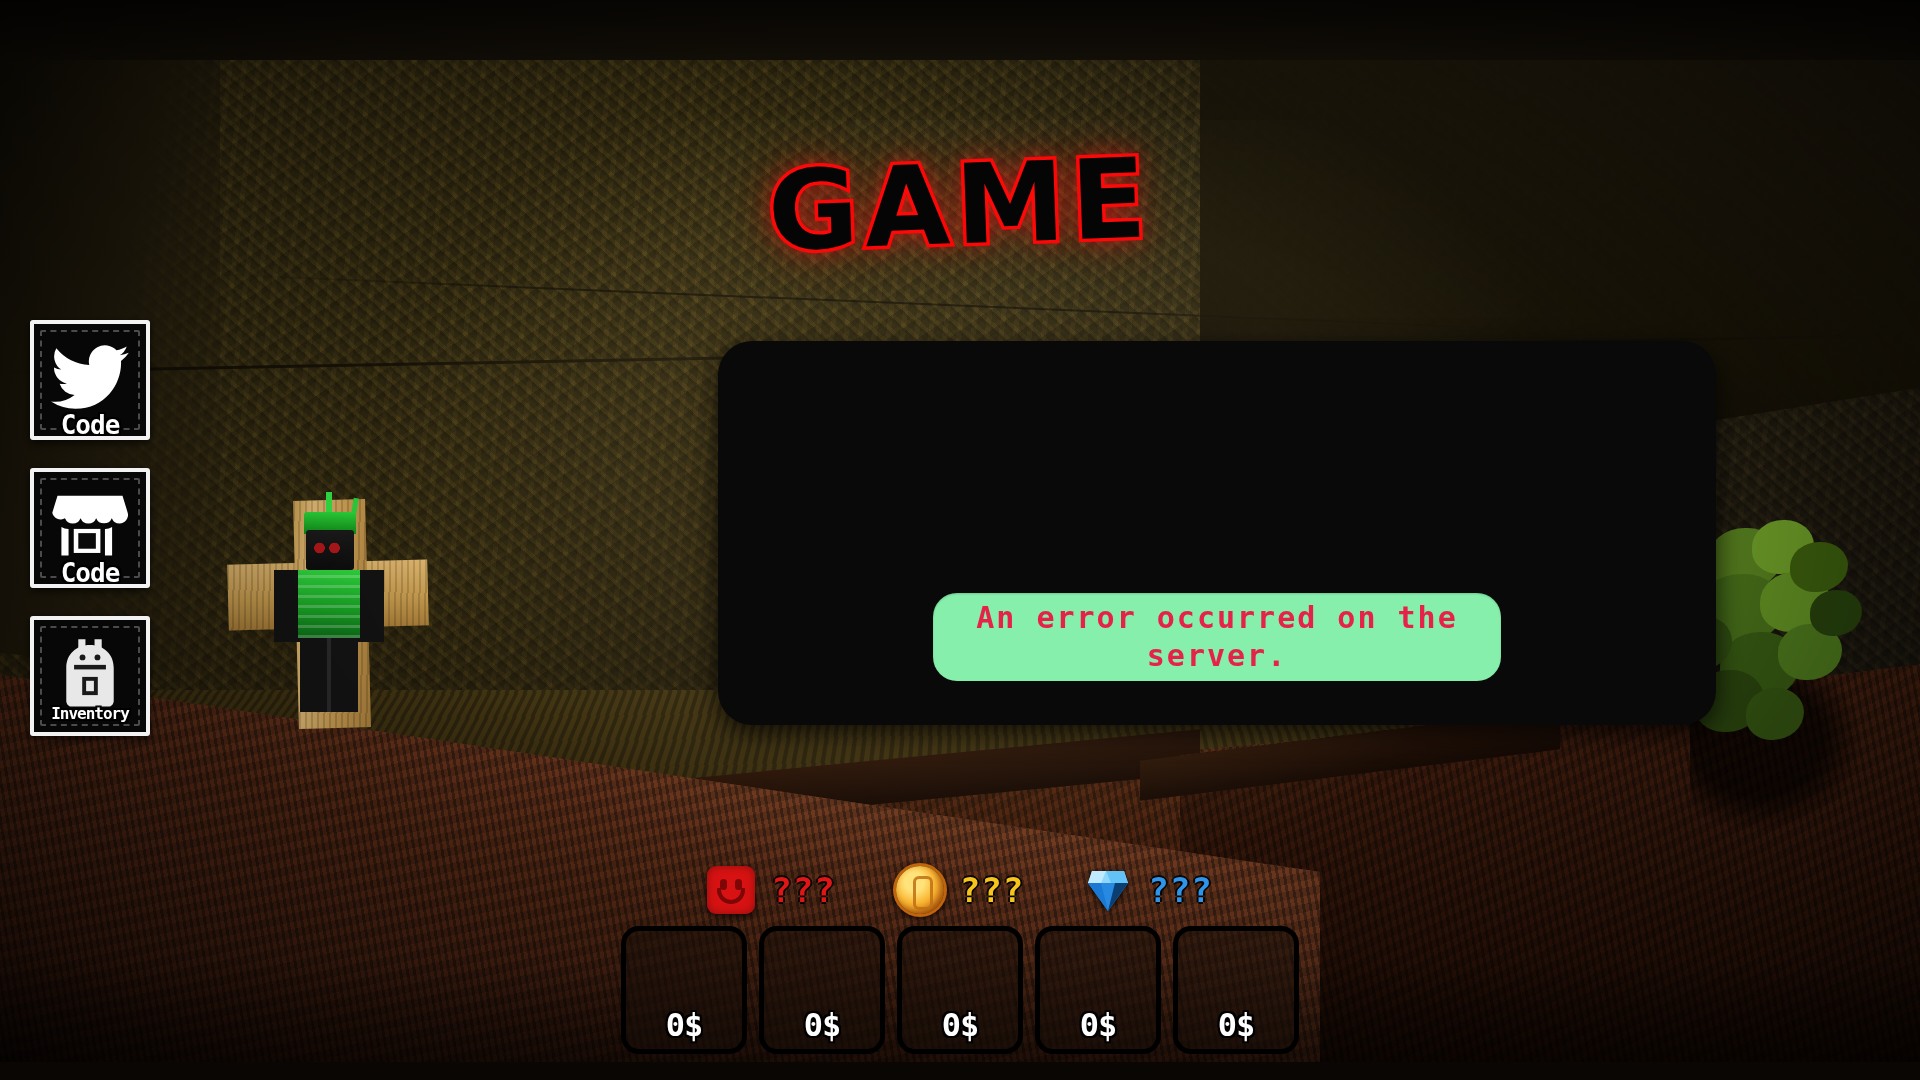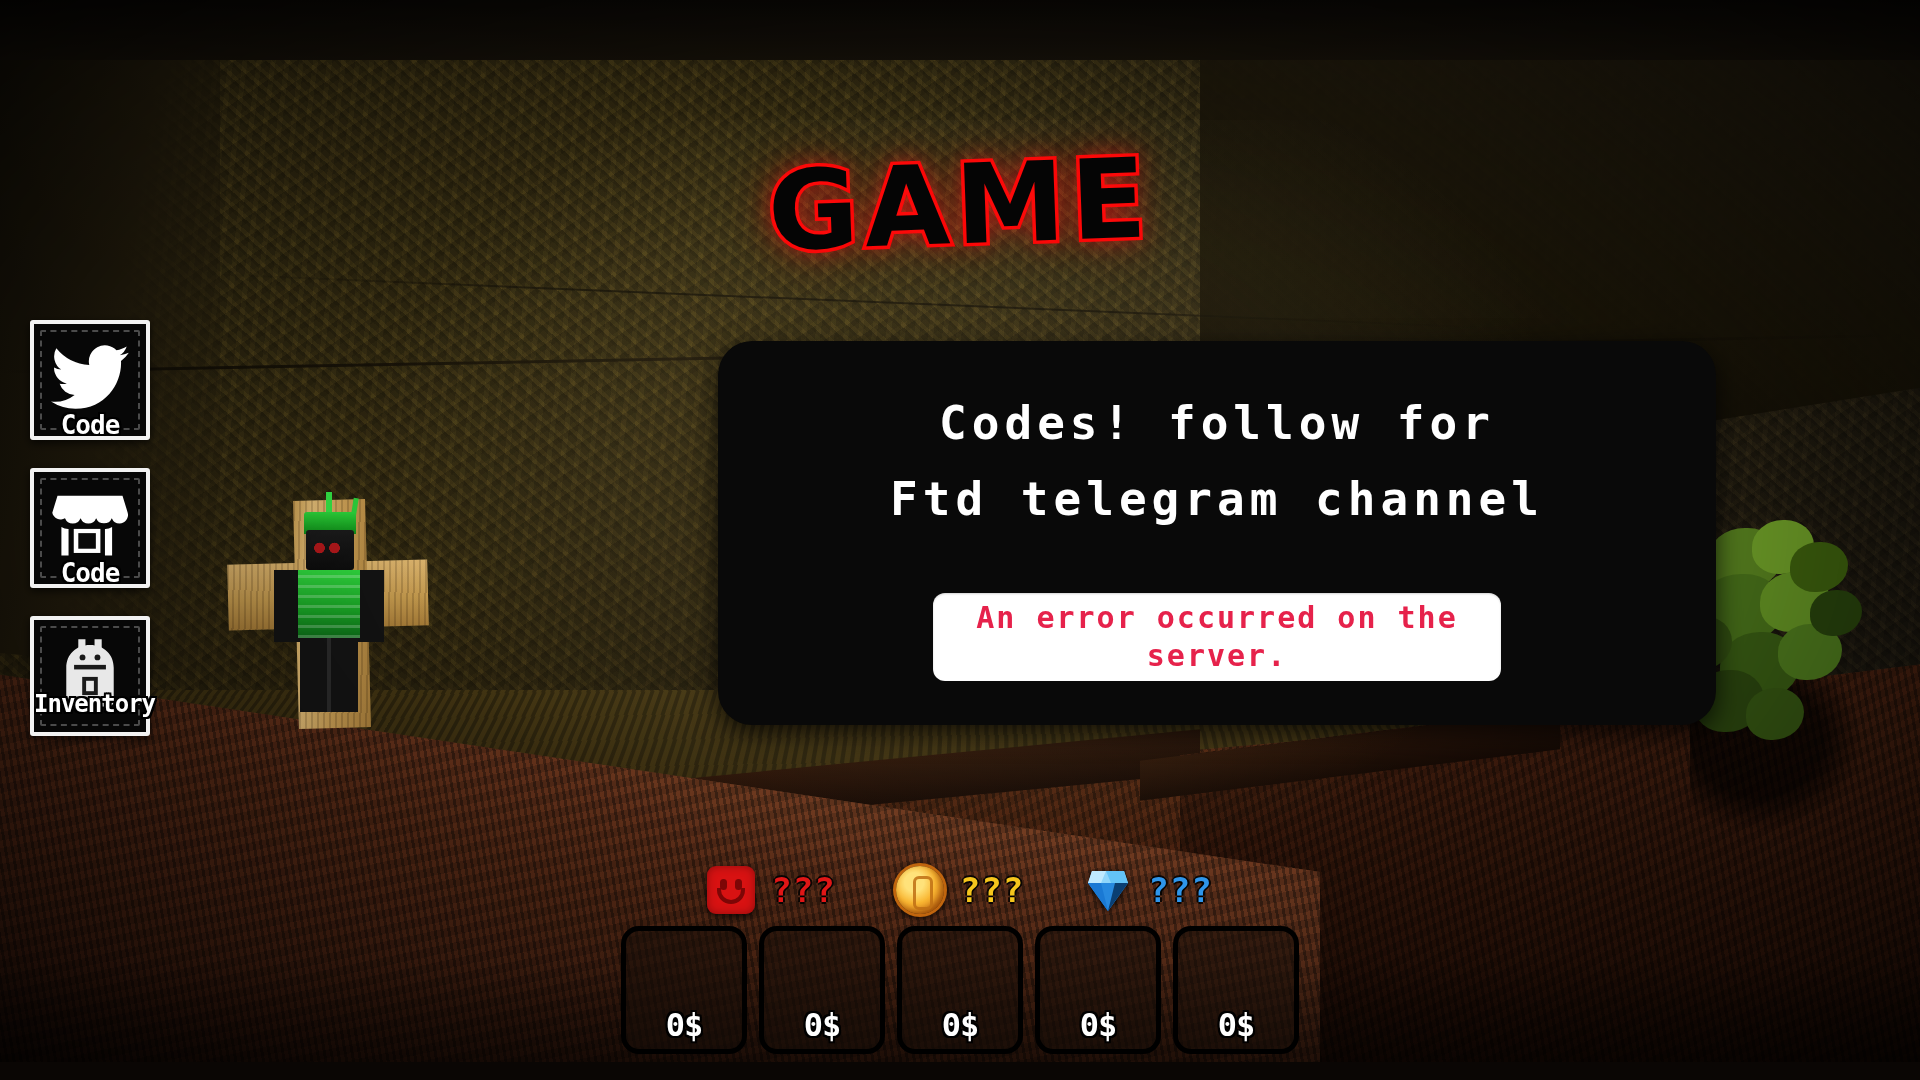--- a/index.html
+++ b/index.html
@@ -223,21 +223,21 @@
     font-family:"DejaVu Sans Mono","Liberation Mono",monospace;
     font-weight:bold;
     font-size:26px;
     color:#ffffff;
     letter-spacing:-1px;
     text-shadow:-2px 0 #000,2px 0 #000,0 -2px #000,0 2px #000,
                 -2px -2px #000,2px -2px #000,-2px 2px #000,2px 2px #000;
     line-height:1;
     white-space:nowrap;
   }
-  .side-btn .label.small { font-size:24px; bottom:16px; }
+  .side-btn .label.small { font-size:16px; bottom:10px; }
 
   
   #code-panel {
     position:absolute;
     left:718px; top:341px;
     width:998px; height:384px;
     background:#090909;
     border-radius:34px;
     z-index:30;
     box-shadow:0 8px 26px rgba(0,0,0,.75);
@@ -254,23 +254,23 @@
     white-space:pre-line;
     user-select:none;
   }
   #panel-row {
     position:absolute; left:0; right:0; bottom:44px;
     display:flex; align-items:center; justify-content:center;
     gap:44px;
   }
   #code-input {
     width:568px; height:88px;
-    background:#ffffff;
+    background:#86efac;
     border:none;
-    border-radius:12px;
+    border-radius:24px;
     text-align:center;
     color:#e6224b;
     font-family:"DejaVu Sans Mono","Liberation Mono",monospace;
     font-weight:bold;
     font-size:30px;
     letter-spacing:2px;
     line-height:38px;
     display:flex; align-items:center; justify-content:center;
     padding:4px 16px;
     cursor:text;
@@ -474,22 +474,20 @@
         <path fill="#1a1a1a" d="M9.6 13.2h4.8v5.6H9.6z"></path>
         <path fill="#e8e8e8" d="M10.8 14.4h2.4v3.2h-2.4z"></path>
       </svg>
     </span>
     <span class="label small">Inventory</span>
   </div>
 
 </div>
 
 <div id="code-panel">
-  <div id="panel-heading">Codes! follow for
-Ftd telegram channel</div>
   <div id="panel-row">
     <div id="code-input" placeholder="Enter code here">An error occurred on the server.</div>
   </div>
 </div>
 
 <div id="currencies">
 
   <div class="cur">
     <span class="ic ic-smiley glow-soft">
       <span class="eye l"></span>

